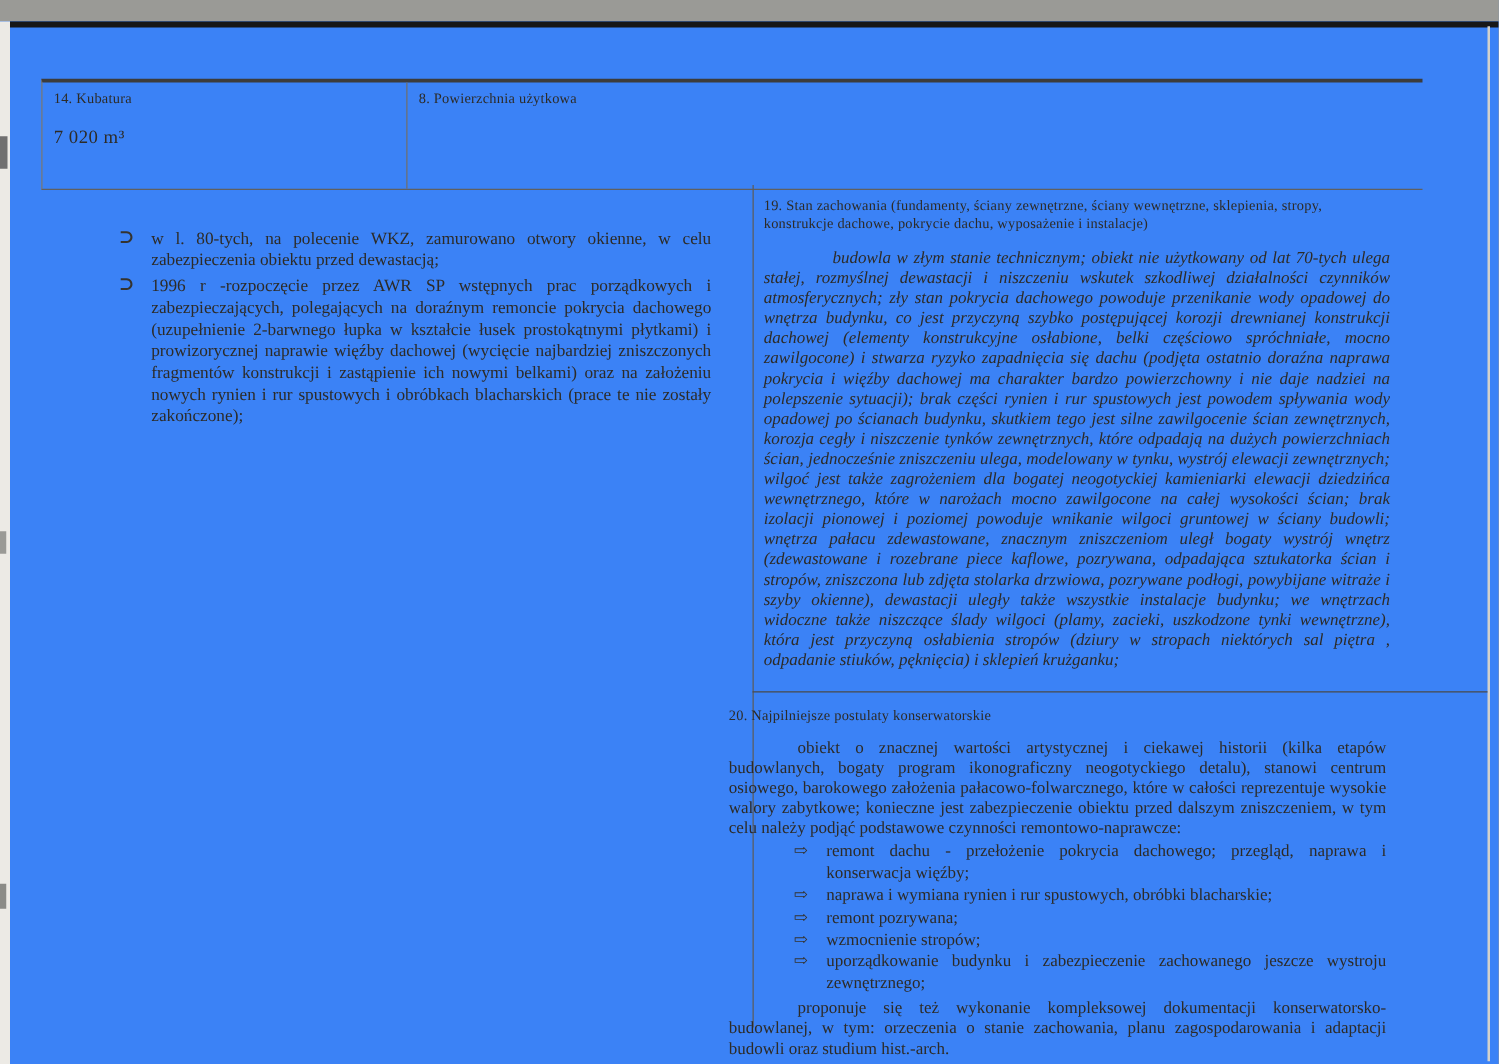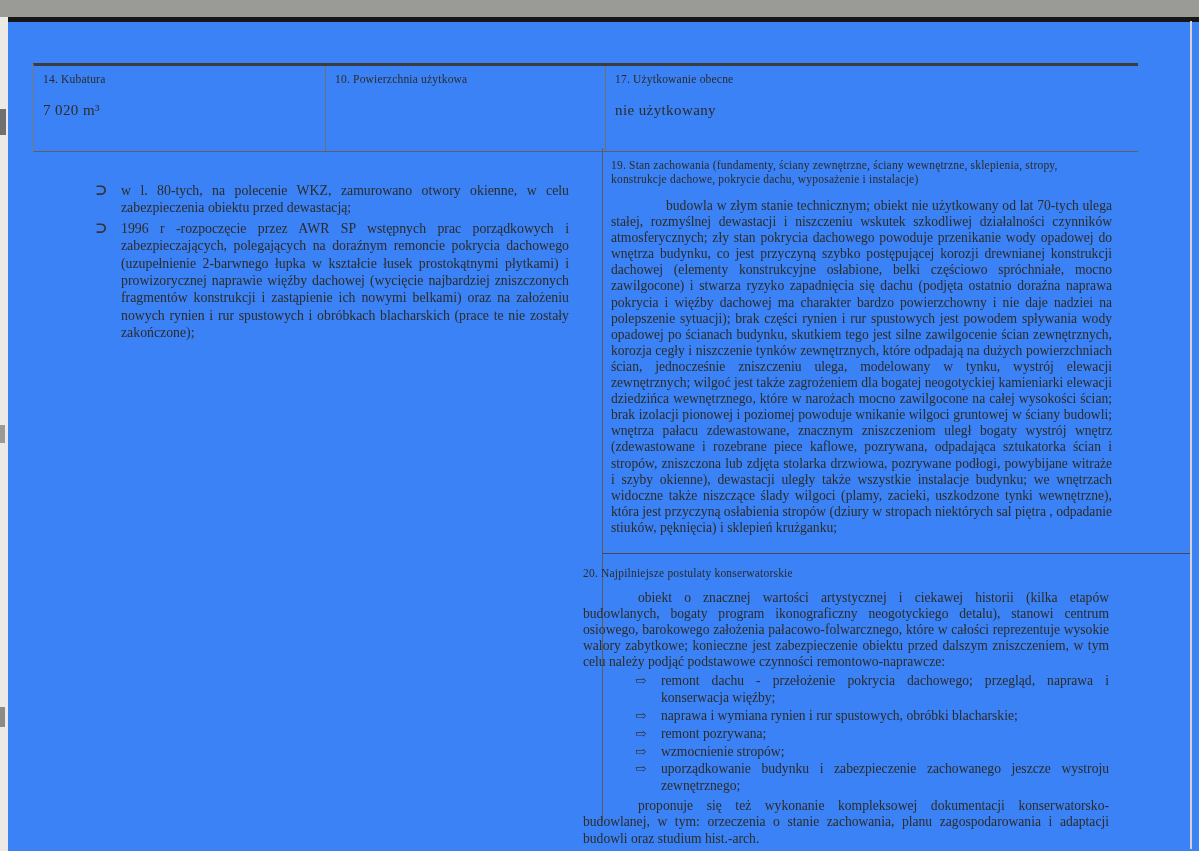--- a/index.html
+++ b/index.html
@@ -42,21 +42,21 @@
   .li-text { flex:1; text-align:justify; font-size:13.8px; line-height:17.4px; }
 
   
   .v-divider { position:absolute; left:602px; top:131px; height:674px; width:0;
                border-left:1px solid #5c5c5c; }
 
   
   .sec19 { position:absolute; left:603px; top:131px; width:587px; box-sizing:border-box;
            padding:10px 78px 0 8px; }
   .sec19-body { margin-top:12px; text-align:justify; text-indent:55px;
-                font-size:13.6px; line-height:16.1px; }
+                font-size:13.6px; line-height:16.1px;font-style:italic; }
 
   .h-divider { position:absolute; left:602px; top:536px; width:588px; height:0;
                border-top:1px solid #4a4a4a; }
 
   
   .sec20 { position:absolute; left:575px; top:540px; width:587px; box-sizing:border-box;
            padding:9px 53px 0 8px; }
   .sec20-intro { margin-top:10px; text-align:justify; text-indent:55px;
                  font-size:13.6px; line-height:16.1px; }
   .sec20-list { margin:3px 0 0 52px; }
@@ -77,25 +77,21 @@
   <div class="speck speck-1"></div>
   <div class="speck speck-2"></div>
   <div class="speck speck-3"></div>
 
   <div class="fields-row">
     <div class="field-cell w1">
       <div class="field-label">14. Kubatura</div>
       <div class="field-value">7 020 m³</div>
     </div>
     <div class="field-cell w2">
-      <div class="field-label">10. Powierzchnia użytkowa</div>
-    </div>
-    <div class="field-cell w4">
-      <div class="field-label">17. Użytkowanie obecne</div>
-      <div class="field-value">nie użytkowany</div>
+      <div class="field-label">8. Powierzchnia użytkowa</div>
     </div>
   </div>
 
   <div class="v-divider"></div>
 
   <section class="sec18">
     <div class="sec18-list">
       <div class="li">
         <span class="li-marker">⊃</span>
         <span class="li-text">w l. 80-tych, na polecenie WKZ, zamurowano otwory okienne, w celu zabezpieczenia obiektu przed dewastacją;</span>

